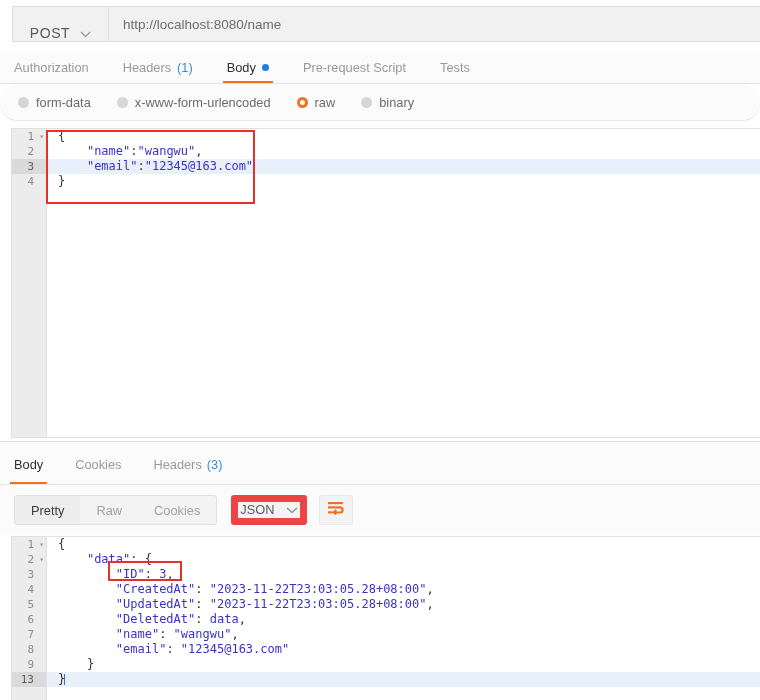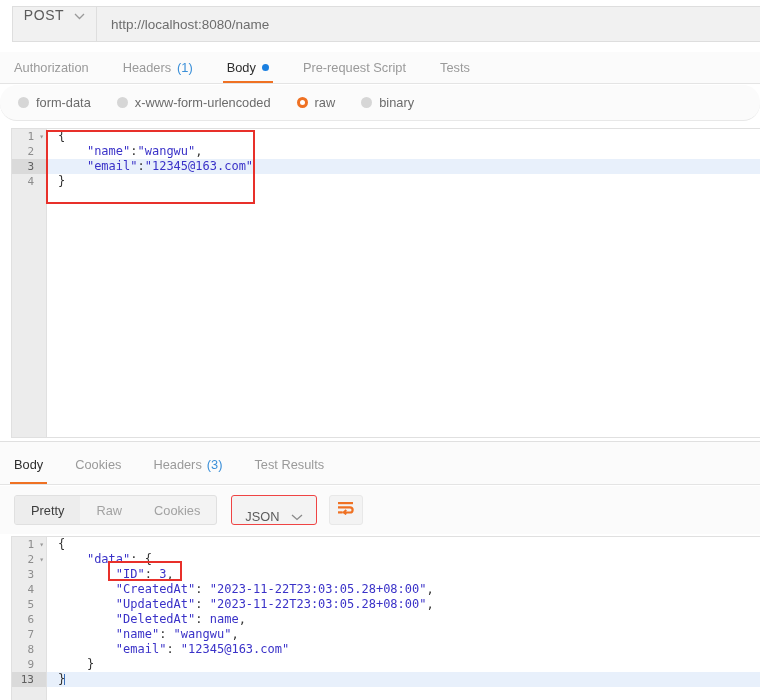--- a/index.html
+++ b/index.html
@@ -13,21 +13,21 @@
 
   
   .urlbar {
     position: absolute; left: 12px; top: 6px;
     width: 760px; height: 36px;
     display: flex; align-items: stretch;
     border: 1px solid #dedede; border-right: none;
     background: #f1f1f1;
   }
   .method {
-    width: 84px; display: flex; align-items: flex-start; justify-content: center;
+    width: 96px; display: flex; align-items: flex-end; justify-content: center;
     gap: 10px; background: #f1f1f1;
     border-right: 1px solid #dedede;
     font-size: 14px; color: #5b5b5b; letter-spacing: .6px;
   }
   .method .chev { display:block; }
   .urlfield {
     flex: 1; display: flex; align-items: center;
     padding-left: 14px; background: #f1f1f1;
     font-size: 13.5px; color: #6d6d6d;
   }
@@ -168,23 +168,23 @@
     margin-left: 14px; display: flex; align-items: stretch;
     height: 30px; border: 1px solid #e0e0e0; border-radius: 3px;
     background: #f3f3f3; overflow: hidden;
   }
   .seg {
     display: flex; align-items: center; padding: 0 16px;
     font-size: 12.8px; color: #a2a2a2; white-space: nowrap;
   }
   .seg.active { color: #3d3d3d; background: #ededed; }
   .fmtselect {
-    margin-left: 14px; height: 30px; display: flex; align-items: flex-end;
-    gap: 12px; padding: 0 13px;
-    border: 1px solid #ef4444; border-radius: 3px; background: #f3f3f3;
+    margin-left: 14px; height: 30px; display: flex; align-items: flex-start;
+    gap: 12px; padding: 0 2px;
+    border: 7px solid #ef4444; border-radius: 3px; background: #f3f3f3;
     font-size: 12.8px; color: #5b5b5b; white-space: nowrap;
   }
   .wrapbtn {
     margin-left: 12px; width: 34px; height: 30px;
     display: flex; align-items: center; justify-content: center;
     border: 1px solid #e8e8e8; border-radius: 3px; background: #f3f3f3;
   }
 
   
   .watermark {
@@ -273,23 +273,20 @@
   <div class="restabs">
     <div class="rtab t1 active">
       <span>Body</span>
     </div>
     <div class="rtab">
       <span>Cookies</span>
     </div>
     <div class="rtab">
       <span>Headers</span>
       <span class="count">(3)</span>
-    </div>
-    <div class="rtab">
-      <span>Test Results</span>
     </div>
   </div>
 
   <div class="restoolbar">
     <div class="segments">
       <div class="seg active">
         <span>Pretty</span>
       </div>
       <div class="seg">
         <span>Raw</span>
@@ -330,21 +327,21 @@
         <div class="gline">8</div>
         <div class="gline">9</div>
         <div class="gline cur">13</div>
       </div>
     <div class="codearea" id="res-code">
         <div class="cline">{</div>
         <div class="cline">    <span class="s">"data"</span>: {</div>
         <div class="cline">        <span class="s">"ID"</span>: <span class="n">3</span>,</div>
         <div class="cline">        <span class="s">"CreatedAt"</span>: <span class="s">"2023-11-22T23:<span class="n">03</span>:<span class="n">05</span>.28+08:<span class="n">00</span>"</span>,</div>
         <div class="cline">        <span class="s">"UpdatedAt"</span>: <span class="s">"2023-11-22T23:<span class="n">03</span>:<span class="n">05</span>.28+08:<span class="n">00</span>"</span>,</div>
-        <div class="cline">        <span class="s">"DeletedAt"</span>: <span class="n">name</span>,</div>
+        <div class="cline">        <span class="s">"DeletedAt"</span>: <span class="n">data</span>,</div>
         <div class="cline">        <span class="s">"name"</span>: <span class="s">"wangwu"</span>,</div>
         <div class="cline">        <span class="s">"email"</span>: <span class="s">"12345@163.com"</span></div>
         <div class="cline">    }</div>
         <div class="cline hl">}<span class="caret"></span></div>
       </div>
   </div>
   <div class="annot annot-res"></div>
 
 
 </div>

